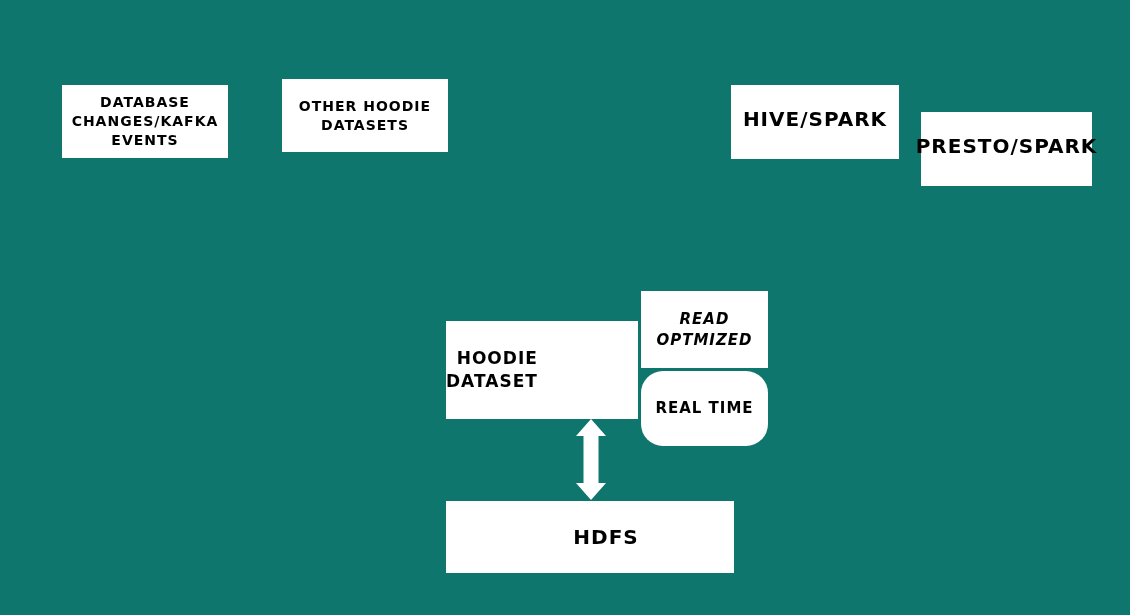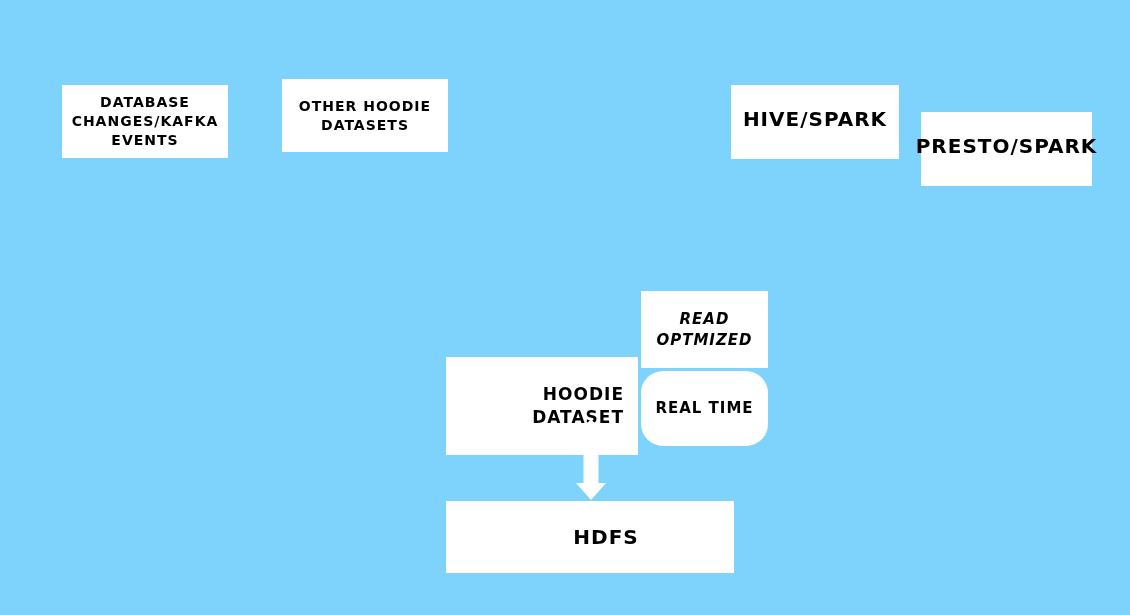--- a/index.html
+++ b/index.html
@@ -4,21 +4,21 @@
 <style>
   html, body {
     margin: 0;
     padding: 0;
     background: #000000;
   }
   .canvas {
     position: relative;
     width: 1130px;
     height: 615px;
-    background: #7dd3fc;
+    background: #0f766e;
     overflow: hidden;
     font-family: "DejaVu Sans", sans-serif;
   }
   .node {
     position: absolute;
     background: #ffffff;
     color: #000000;
     display: flex;
     align-items: center;
     justify-content: center;
@@ -38,21 +38,21 @@
   .n-other .node-label { font-size: 14px; line-height: 19px; }
 
   
   .n-hive          { left: 731px; top: 85px;  width: 168px; height: 74px; }
   .n-presto        { left: 921px; top: 85px;  width: 171px; height: 74px; margin-top: 27px; }
   .n-hive .node-label,
   .n-presto .node-label { font-size: 20px; line-height: 24px; padding-bottom: 6px; }
 
   
   .n-hoodie        { left: 446px; top: 321px; width: 192px; height: 98px;
-                     justify-content: flex-end; margin-top: 36px; }
+                     justify-content: flex-start; }
   .n-hoodie .node-label { font-size: 17px; line-height: 23px; text-align: right;
                           padding-right: 14px; }
   .n-read          { left: 641px; top: 291px; width: 127px; height: 77px; font-style: italic; }
   .n-real          { left: 641px; top: 371px; width: 127px; height: 75px; border-radius: 22px; }
   .n-read .node-label,
   .n-real .node-label { font-size: 15px; line-height: 21px; }
 
   
   .n-hdfs          { left: 446px; top: 501px; width: 288px; height: 72px; padding-left: 32px; }
   .n-hdfs .node-label { font-size: 20px; line-height: 24px; }

